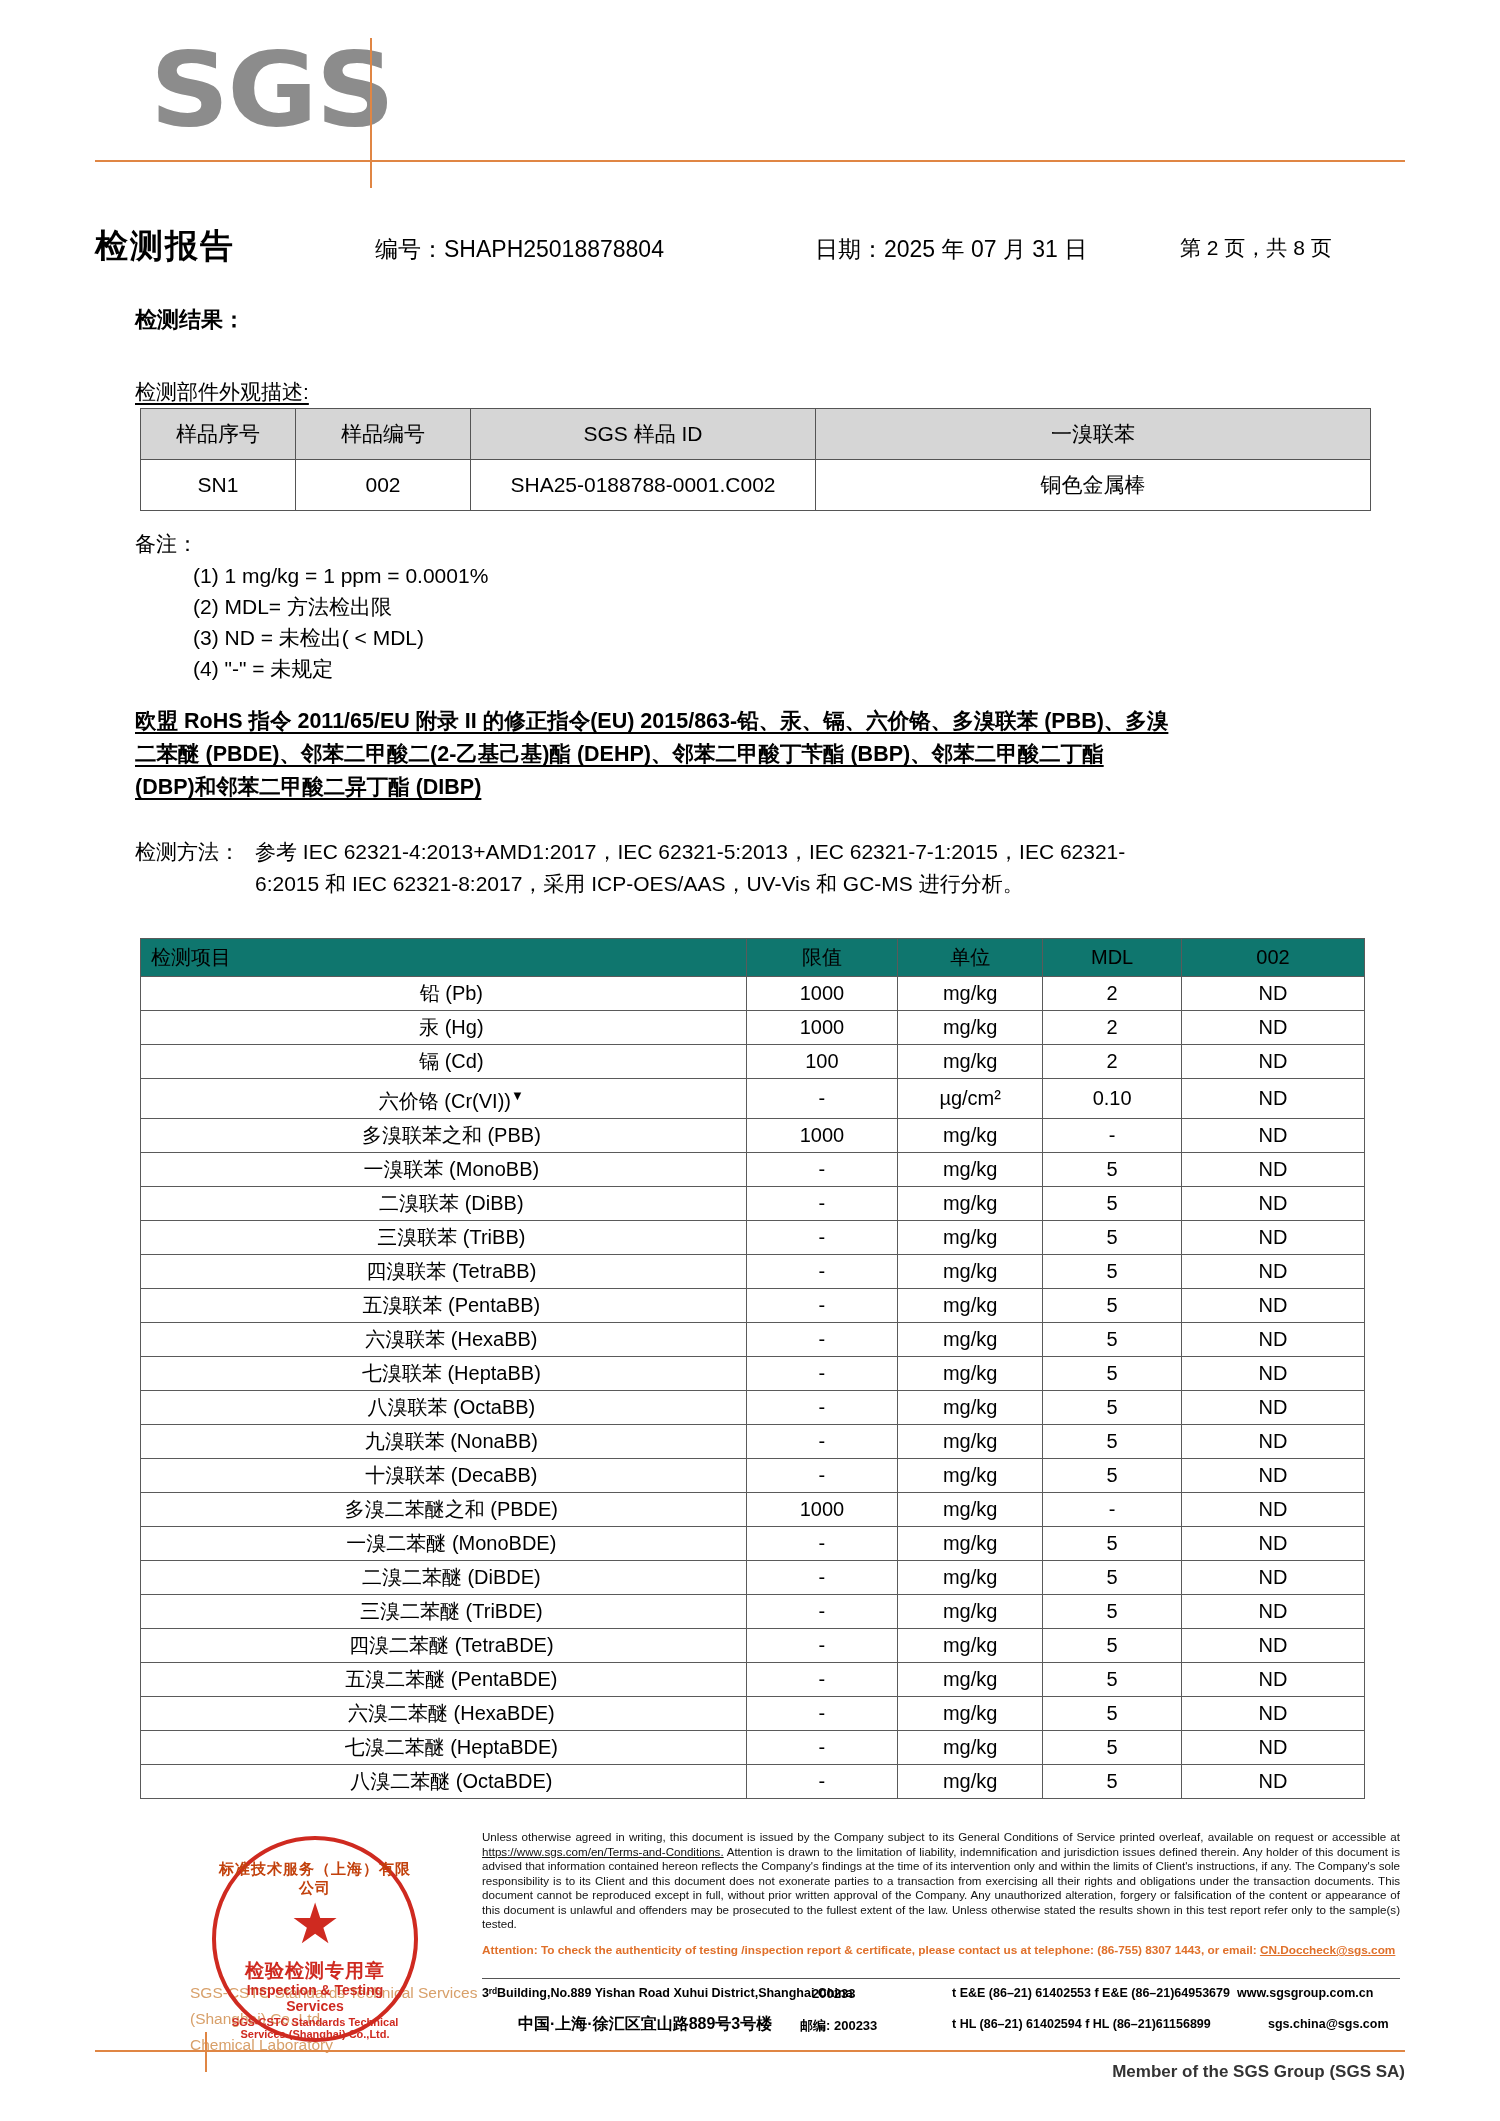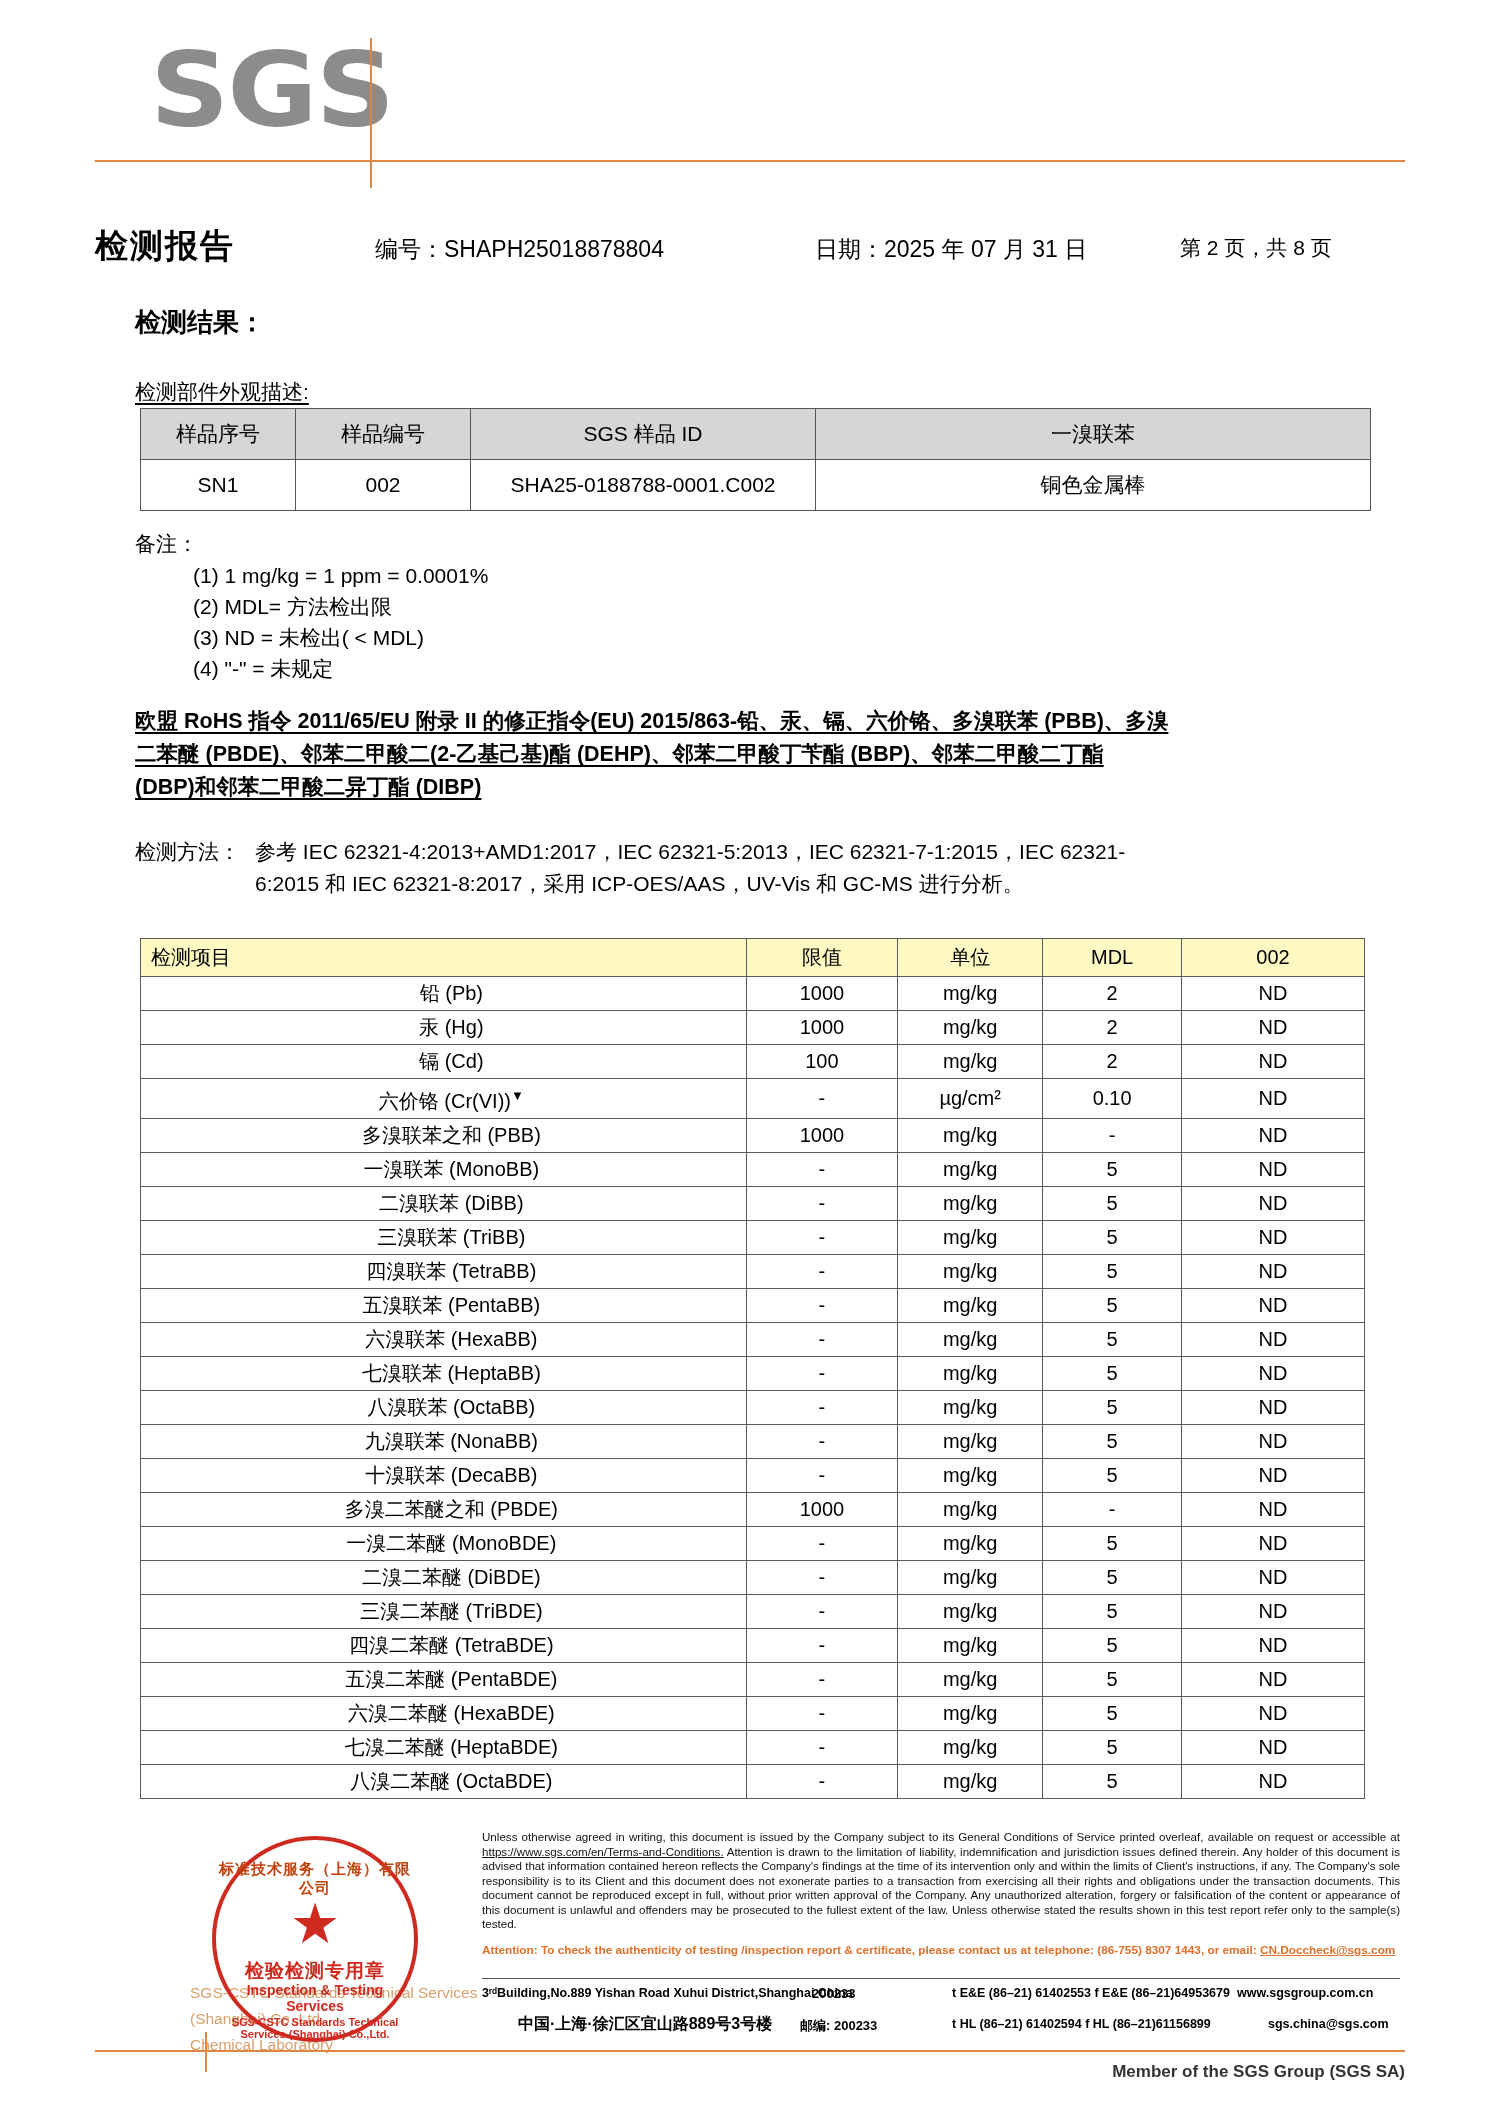--- a/index.html
+++ b/index.html
@@ -90,21 +90,21 @@
     left: 1085px;
     top: 6px;
     font-size: 21px;
   }
 
   
   .sec-result {
     position: absolute;
     left: 135px;
     top: 305px;
-    font-size: 26px;
+    font-size: 22px;
     font-weight: 700;
   }
   .sec-appearance {
     position: absolute;
     left: 135px;
     top: 378px;
     font-size: 21px;
     text-decoration: underline;
     text-underline-offset: 4px;
   }
@@ -199,21 +199,21 @@
   .results-table th,
   .results-table td {
     border: 1px solid #5a5a5a;
     font-size: 20px;
     font-weight: 400;
     height: 33px;
     line-height: 33px;
     padding: 0 6px;
   }
   .results-table thead th {
-    background: #fef9c3;
+    background: #0f766e;
     text-align: center;
     height: 37px;
   }
   .results-table thead th.item-col {
     text-align: left;
     padding-left: 10px;
   }
   .results-table td.item {
     text-align: center;
     padding-left: 22px;

